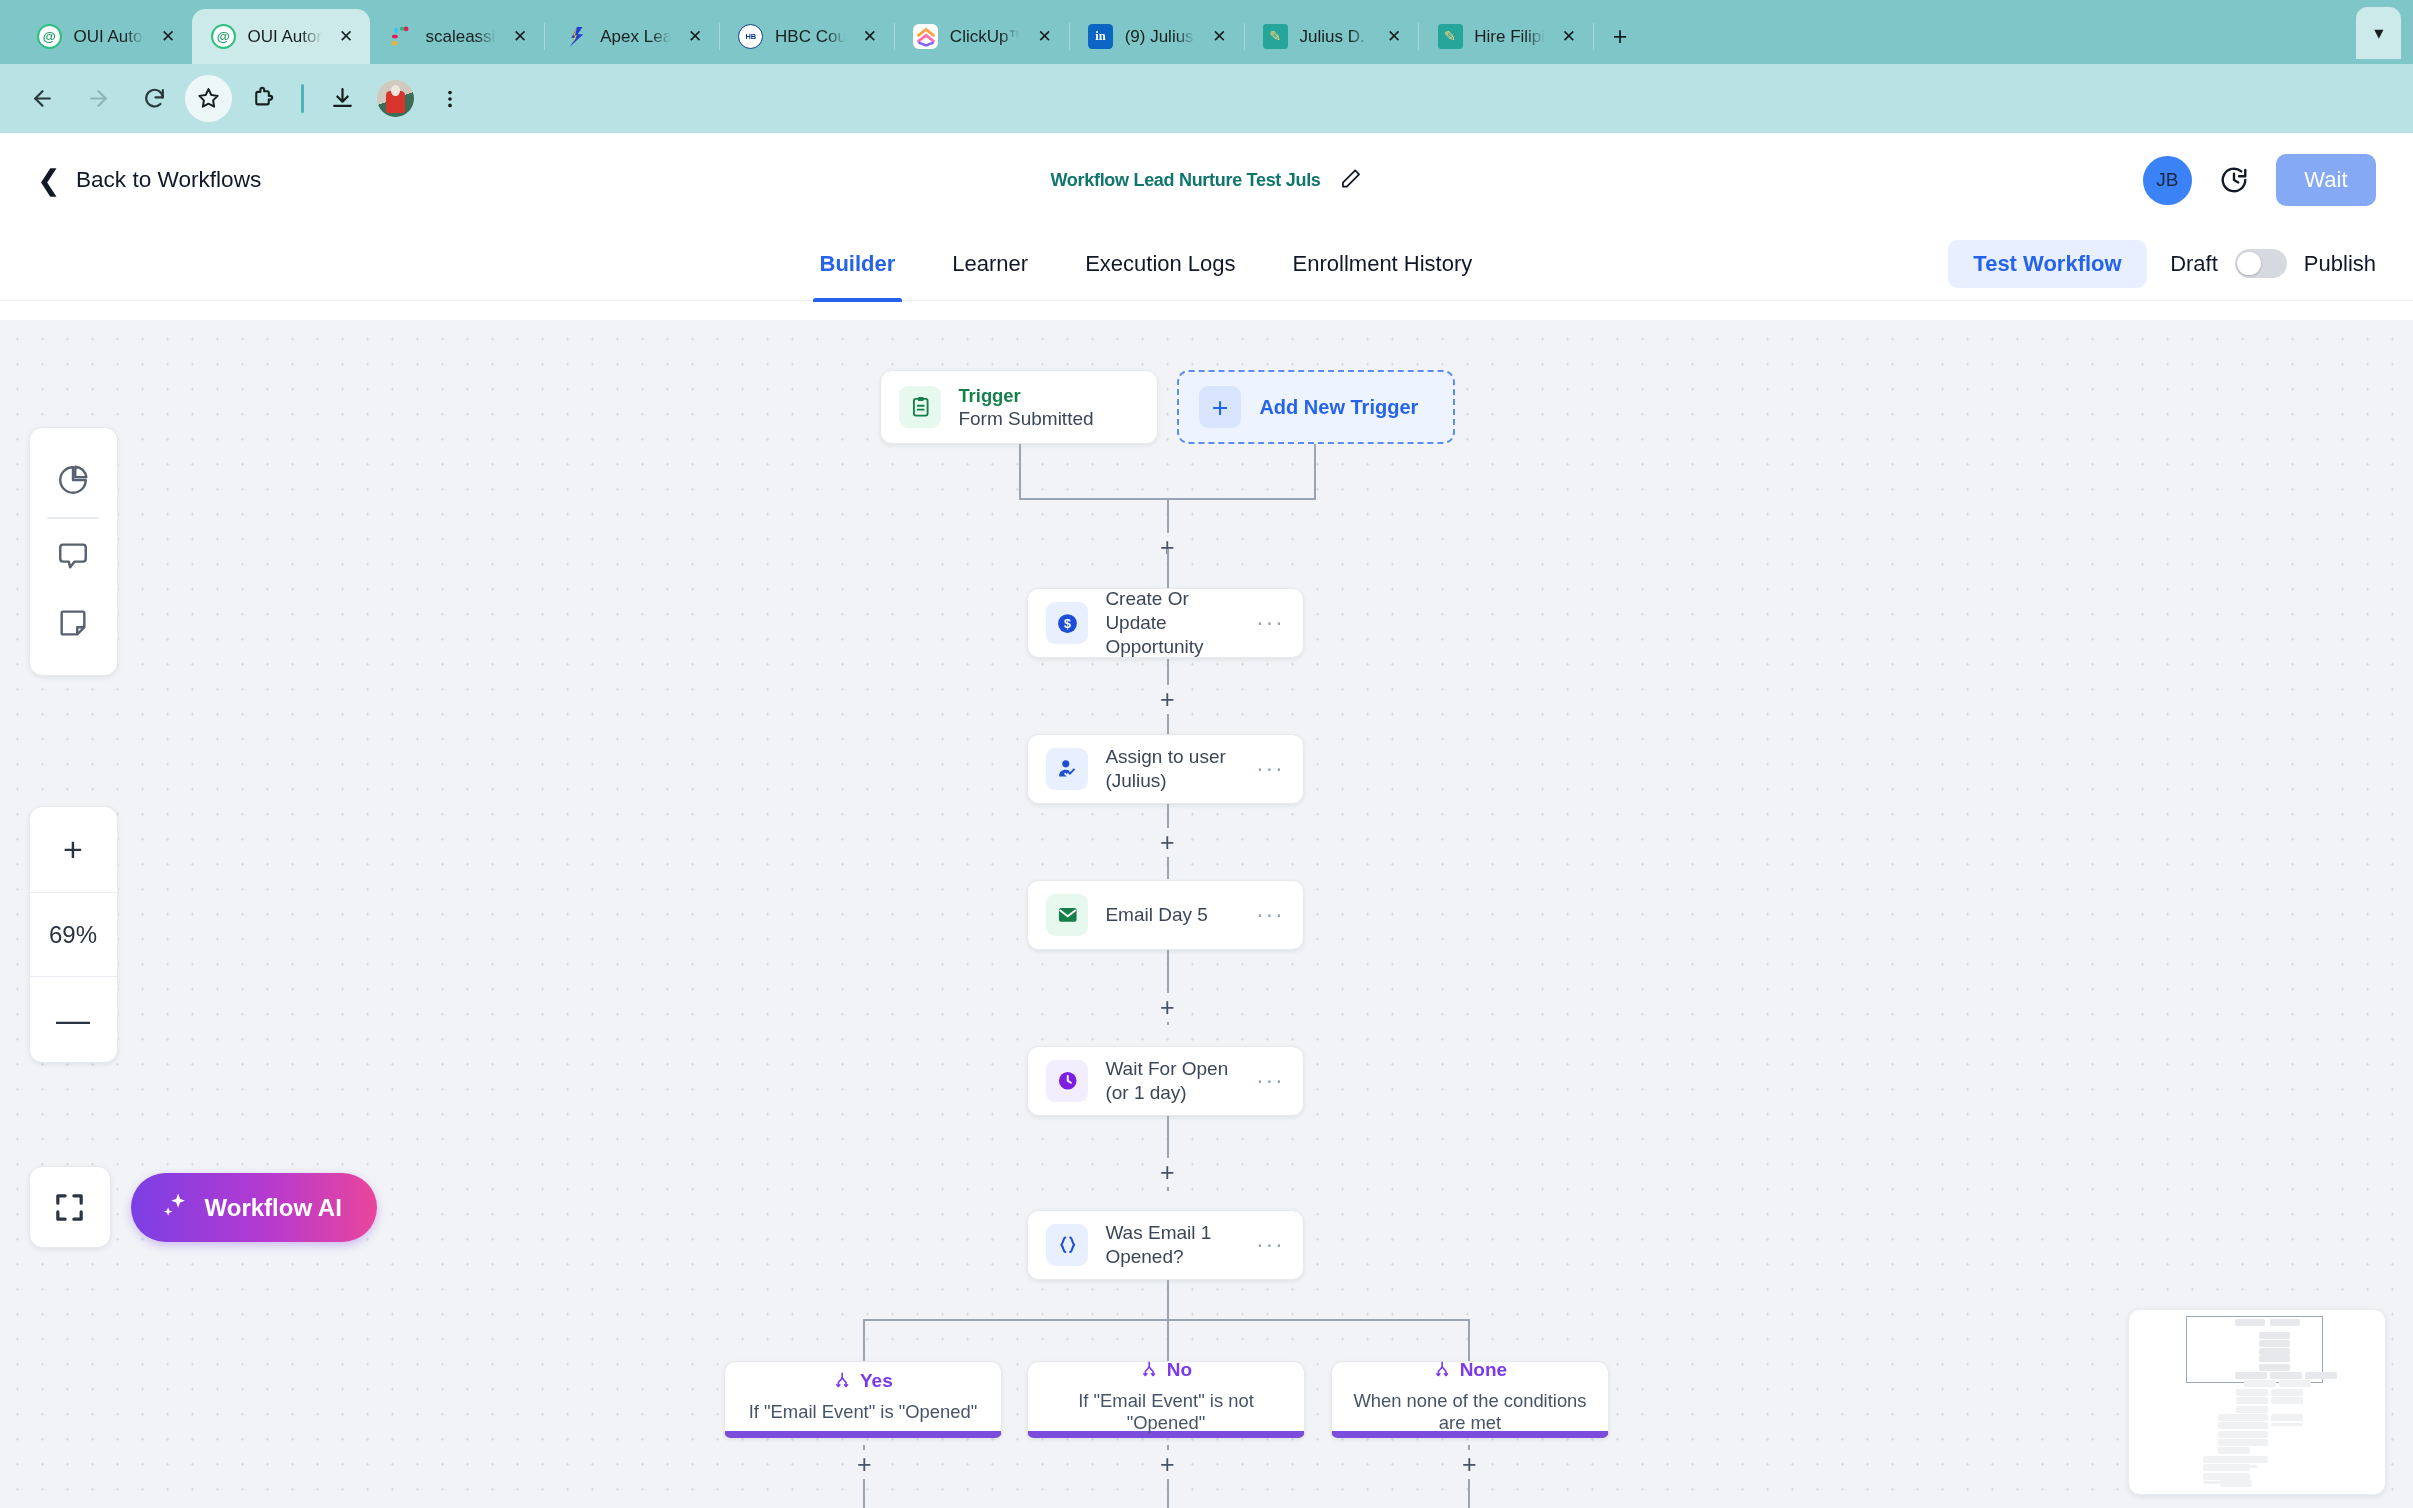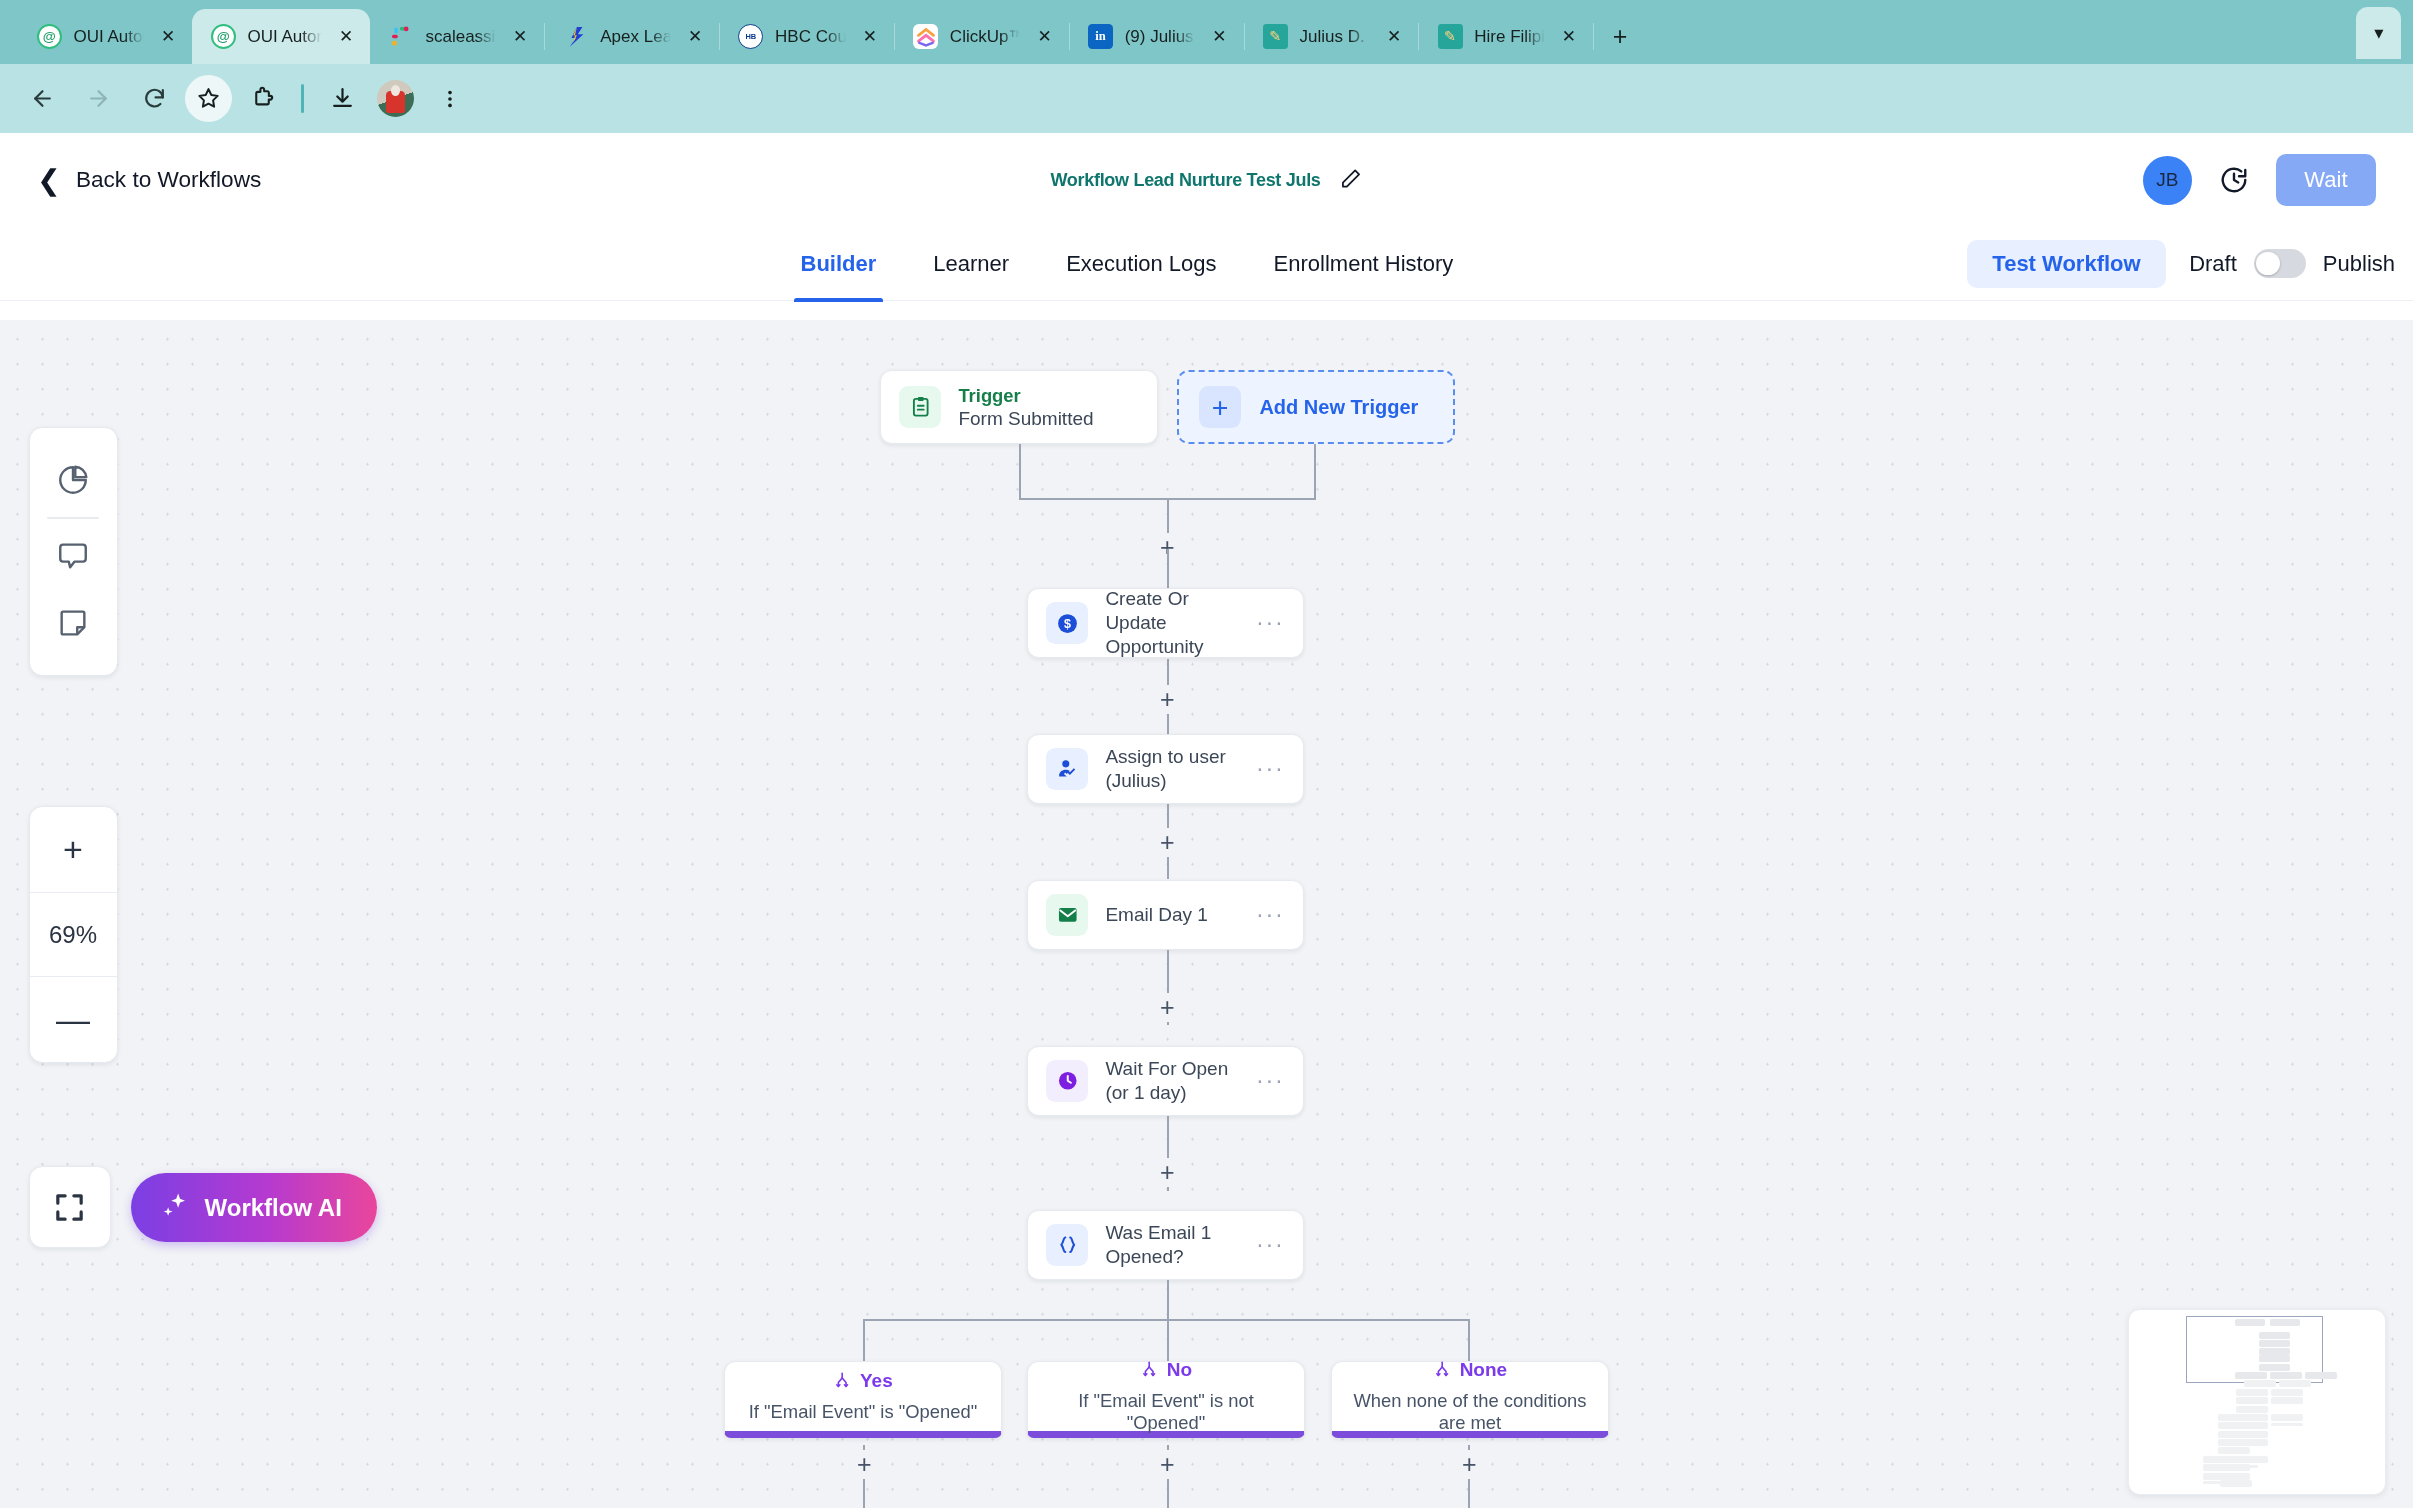--- a/index.html
+++ b/index.html
@@ -120,21 +120,21 @@
     font-size: 19px; font-weight: 400;
   }
   .saved-btn {
     background: #85a9f5; color: #fff; font-size: 22px; font-weight: 500;
     padding: 12.6px 28.5px; border-radius: 10px;
   }
 
   
   .tabs-row {
     height: 74px; background: #fff; border-bottom: 1.7px solid #eceff3;
-    display: flex; align-items: stretch; padding: 0 18px; position: relative;
+    display: flex; align-items: stretch; padding: 0 37px; position: relative;
   }
   .tabs-inner { display: flex; align-items: stretch; gap: 0; margin-left: 754px; }
   .app-tab {
     display: flex; align-items: center; padding: 0 28.5px; font-size: 22px;
     color: #111827; position: relative;
   }
   .app-tab.active { color: #2563eb; font-weight: 600; }
   .app-tab.active::after {
     content: ""; position: absolute; left: 22px; right: 22px; bottom: -1.7px;
     height: 4.2px; background: #2563eb; border-radius: 2.5px 2.5px 0 0;
@@ -500,21 +500,21 @@
     <div class="edge edge-v" style="left:1167px; top:484px; height:75px;"></div>
     <div class="plus-dot" style="left:1153px; top:508px;">+</div>
 
     <div class="node" style="left:1027px; top:560px; width:277px; height:70px;">
       <span class="node-icon ic-green">
         <svg width="23.5" height="23.5" viewBox="0 0 24 24">
             <path d="M3 7.2a2 2 0 0 1 2-2h14a2 2 0 0 1 2 2v10a2 2 0 0 1-2 2H5a2 2 0 0 1-2-2z" fill="#157f4a"></path>
             <path d="M4.4 7.6L12 13.6l7.6-6" stroke="#fff" stroke-width="2" fill="none" stroke-linecap="round" stroke-linejoin="round"></path>
           </svg>
       </span>
-      <span class="node-label">Email Day 1</span>
+      <span class="node-label">Email Day 5</span>
       <span class="node-dots">···</span>
     </div>
     <div class="edge edge-v" style="left:1167px; top:630px; height:75px;"></div>
     <div class="plus-dot" style="left:1153px; top:673px;">+</div>
 
     <div class="node" style="left:1027px; top:726px; width:277px; height:70px;">
       <span class="node-icon ic-purple">
         <svg width="23.5" height="23.5" viewBox="0 0 24 24">
             <circle cx="12" cy="12" r="9" fill="#7c1fe0"></circle>
             <path d="M12 7.2V12l3.2 2" stroke="#fff" stroke-width="2" fill="none" stroke-linecap="round"></path>

